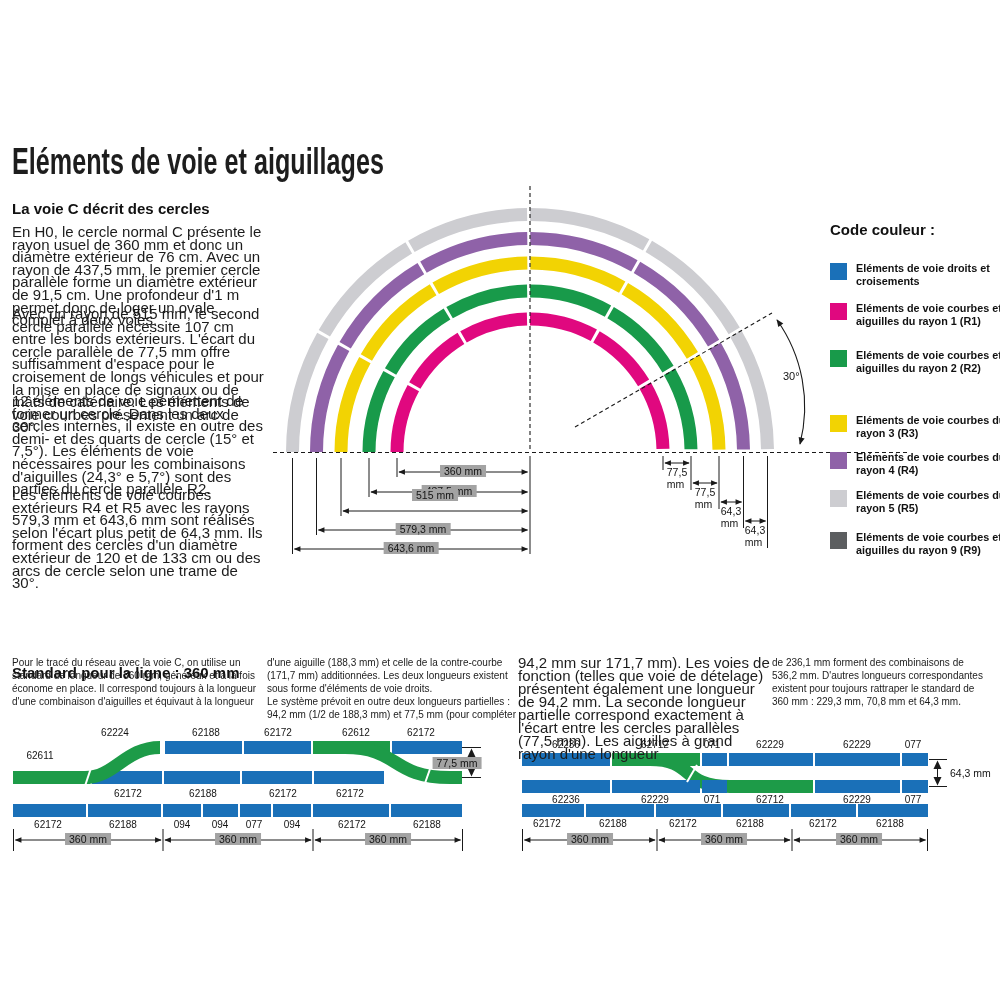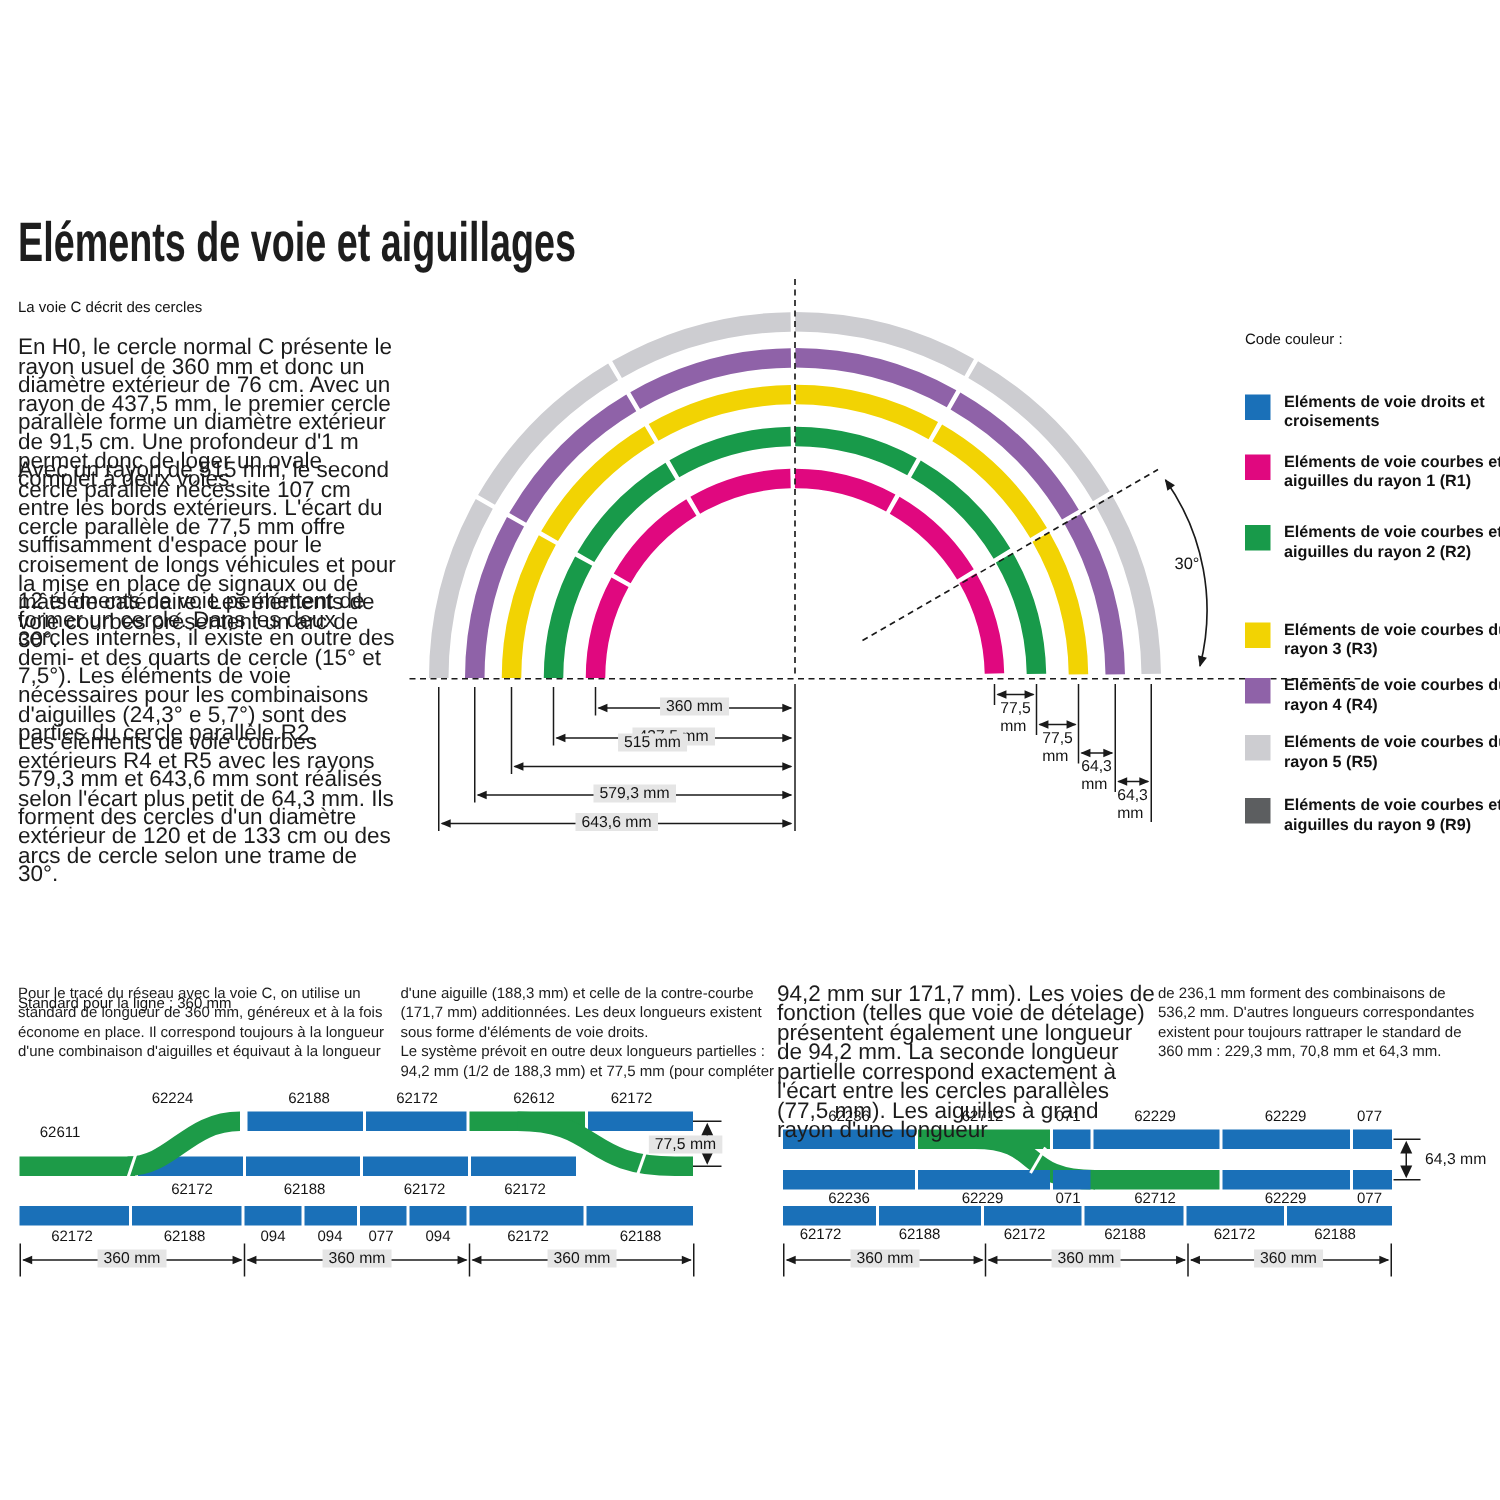--- a/index.html
+++ b/index.html
@@ -1,24 +1,24 @@
 <!DOCTYPE html>
 <html><head>
 <meta charset="utf-8">
 <style>
   html,body{margin:0;padding:0}
   body{width:1000px;height:1000px;background:#fff;position:relative;
        font-family:"Liberation Sans",sans-serif;color:#1a1a1a;overflow:hidden}
   .page-title{position:absolute;left:12px;top:141px;font-size:37px;font-weight:bold;
        color:#1d1d1d;white-space:nowrap;transform:scaleX(.68);transform-origin:0 50%}
-  .bhead{position:absolute;font-size:10px;font-weight:normal;color:#111}
+  .bhead{position:absolute;font-size:15px;font-weight:bold;color:#111}
   .par{position:absolute;font-size:15px;line-height:12.6px;color:#1c1c1c;white-space:pre-line}
   .lbl{position:absolute;font-size:10px;transform:translateX(-50%);white-space:nowrap;color:#141414}
   .lblL{position:absolute;font-size:10px;white-space:nowrap;color:#141414}
-  .dim{position:absolute;font-size:10.5px;transform:translateX(-50%);background:#e5e5e5;
+  .dim{position:absolute;font-size:10.5px;transform:translateX(-50%);background:#a3a3a3;
        padding:0 4px;white-space:nowrap;color:#141414}
   .gap2{position:absolute;font-size:10.5px;transform:translateX(-50%);text-align:left;
        white-space:pre-line;line-height:11.5px;color:#141414}
   .leg-sw{position:absolute;width:17px;height:17px}
   .leg-txt{position:absolute;font-size:10.8px;font-weight:bold;line-height:13.2px;
        white-space:pre-line;color:#111;width:160px}
   svg{position:absolute;left:0;top:0}
 </style>
 </head>
 <body>

